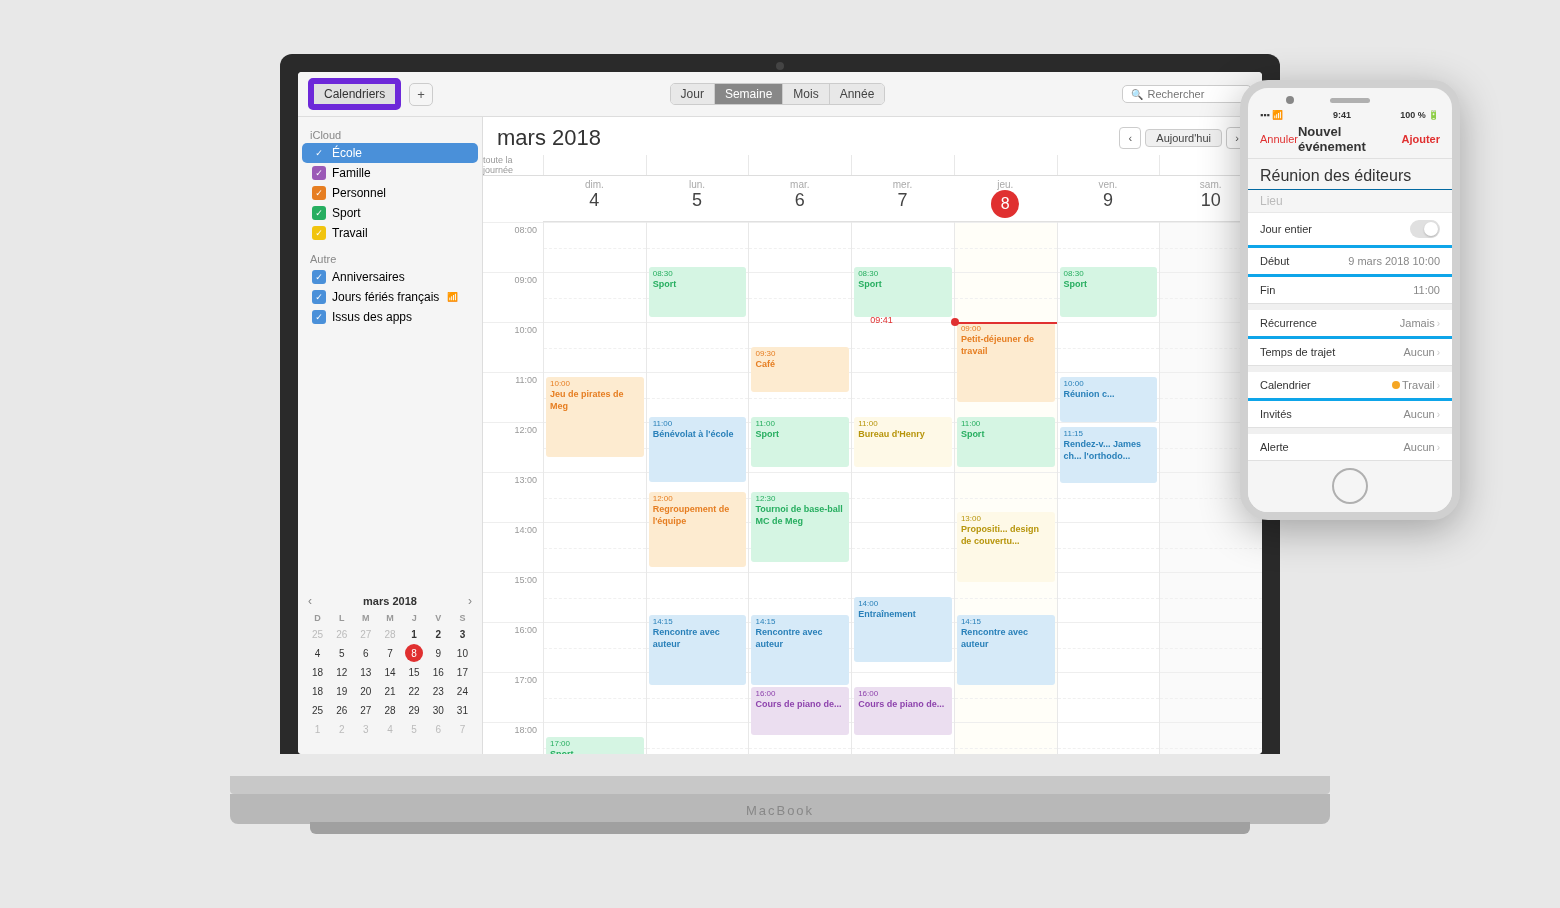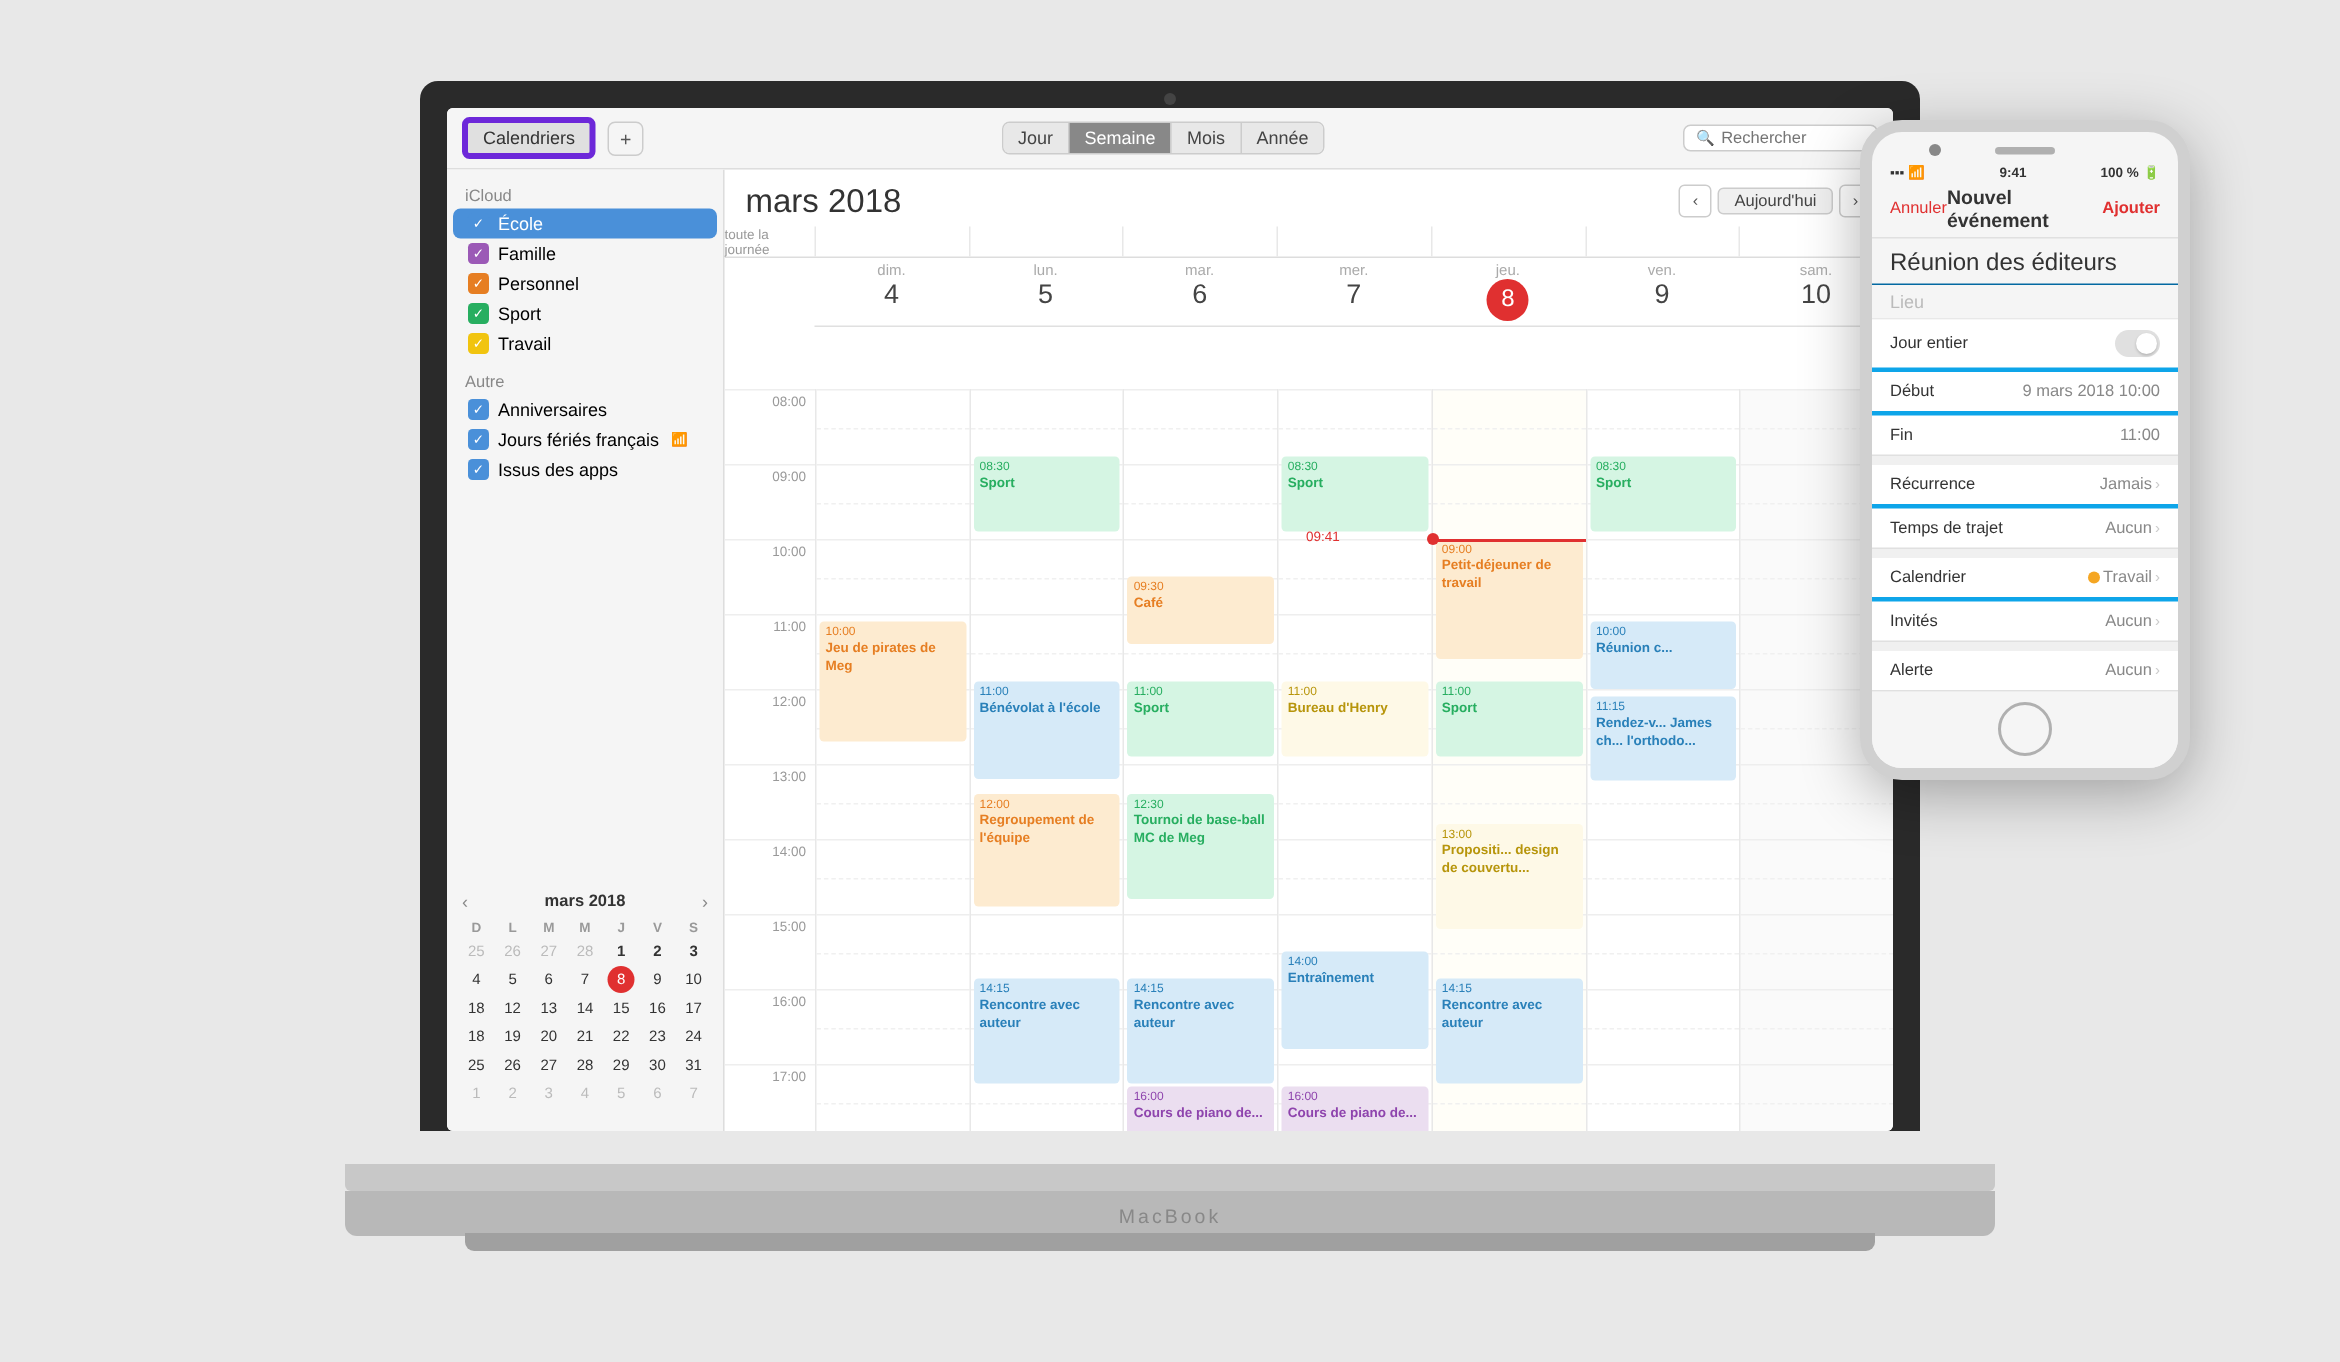--- a/index.html
+++ b/index.html
@@ -92,21 +92,21 @@
     .toolbar {
       display: flex;
       align-items: center;
       padding: 6px 10px;
       background: #f5f5f5;
       border-bottom: 1px solid #ddd;
       gap: 8px;
     }
     .toolbar-btn {
       background: #e0e0e0;
-      border: 4px solid #6d28d9;
+      border: 6px solid #6d28d9;
       border-radius: 5px;
       padding: 3px 10px;
       font-size: 12px;
       cursor: pointer;
       color: #333;
     }
     .toolbar-plus {
       background: none;
       border: 1px solid #ccc;
       border-radius: 5px;
@@ -330,21 +330,20 @@
       align-items: center;
       justify-content: center;
       font-size: 16px;
     }
 
     .week-body {
       display: flex;
       flex: 1;
       overflow-y: auto;
       overflow-x: hidden;
-      margin-top: 41px;
     }
     .time-col {
       width: 60px;
       min-width: 60px;
       flex-shrink: 0;
     }
     .time-slot {
       height: 50px;
       display: flex;
       align-items: flex-start;

